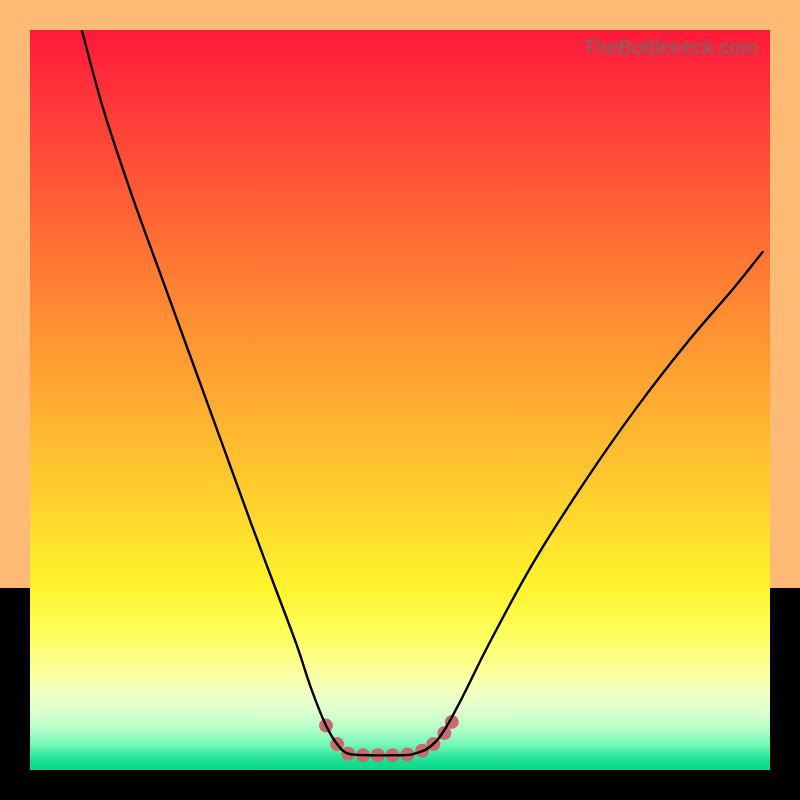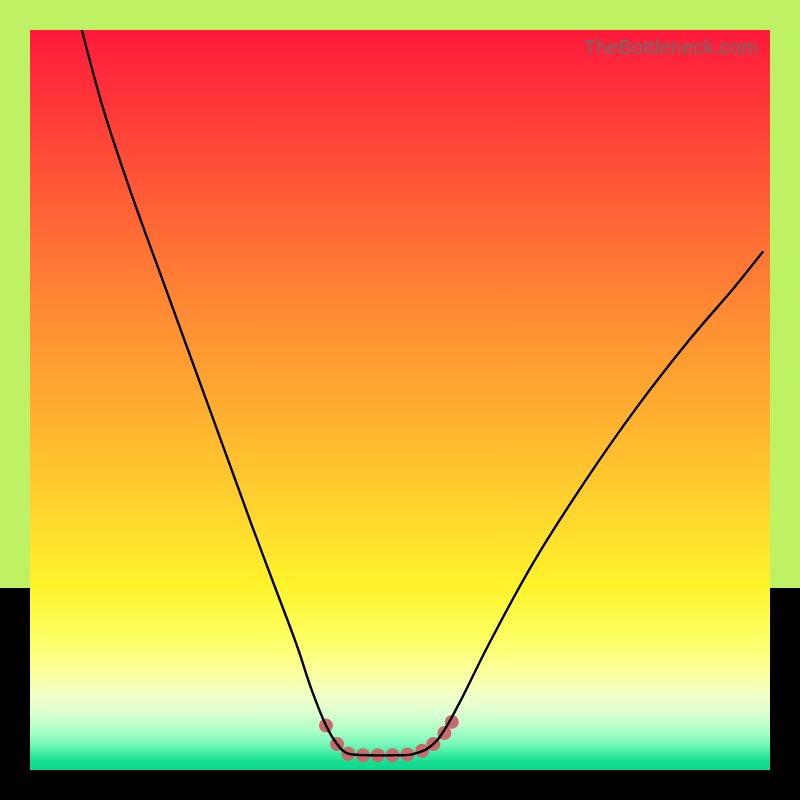--- a/index.html
+++ b/index.html
@@ -10,21 +10,21 @@
     background: #000;
     overflow: hidden;
     font-family: Arial, Helvetica, sans-serif;
   }
   .frame {
     position: absolute;
     left: 0;
     top: 0;
     width: 800px;
     height: 588px;
-    background: #bef264;
+    background: #fdba74;
   }
   .plot {
     position: absolute;
     left: 30px;
     top: 30px;
     width: 740px;
     height: 740px;
     overflow: hidden;
   }
   .gradient {

